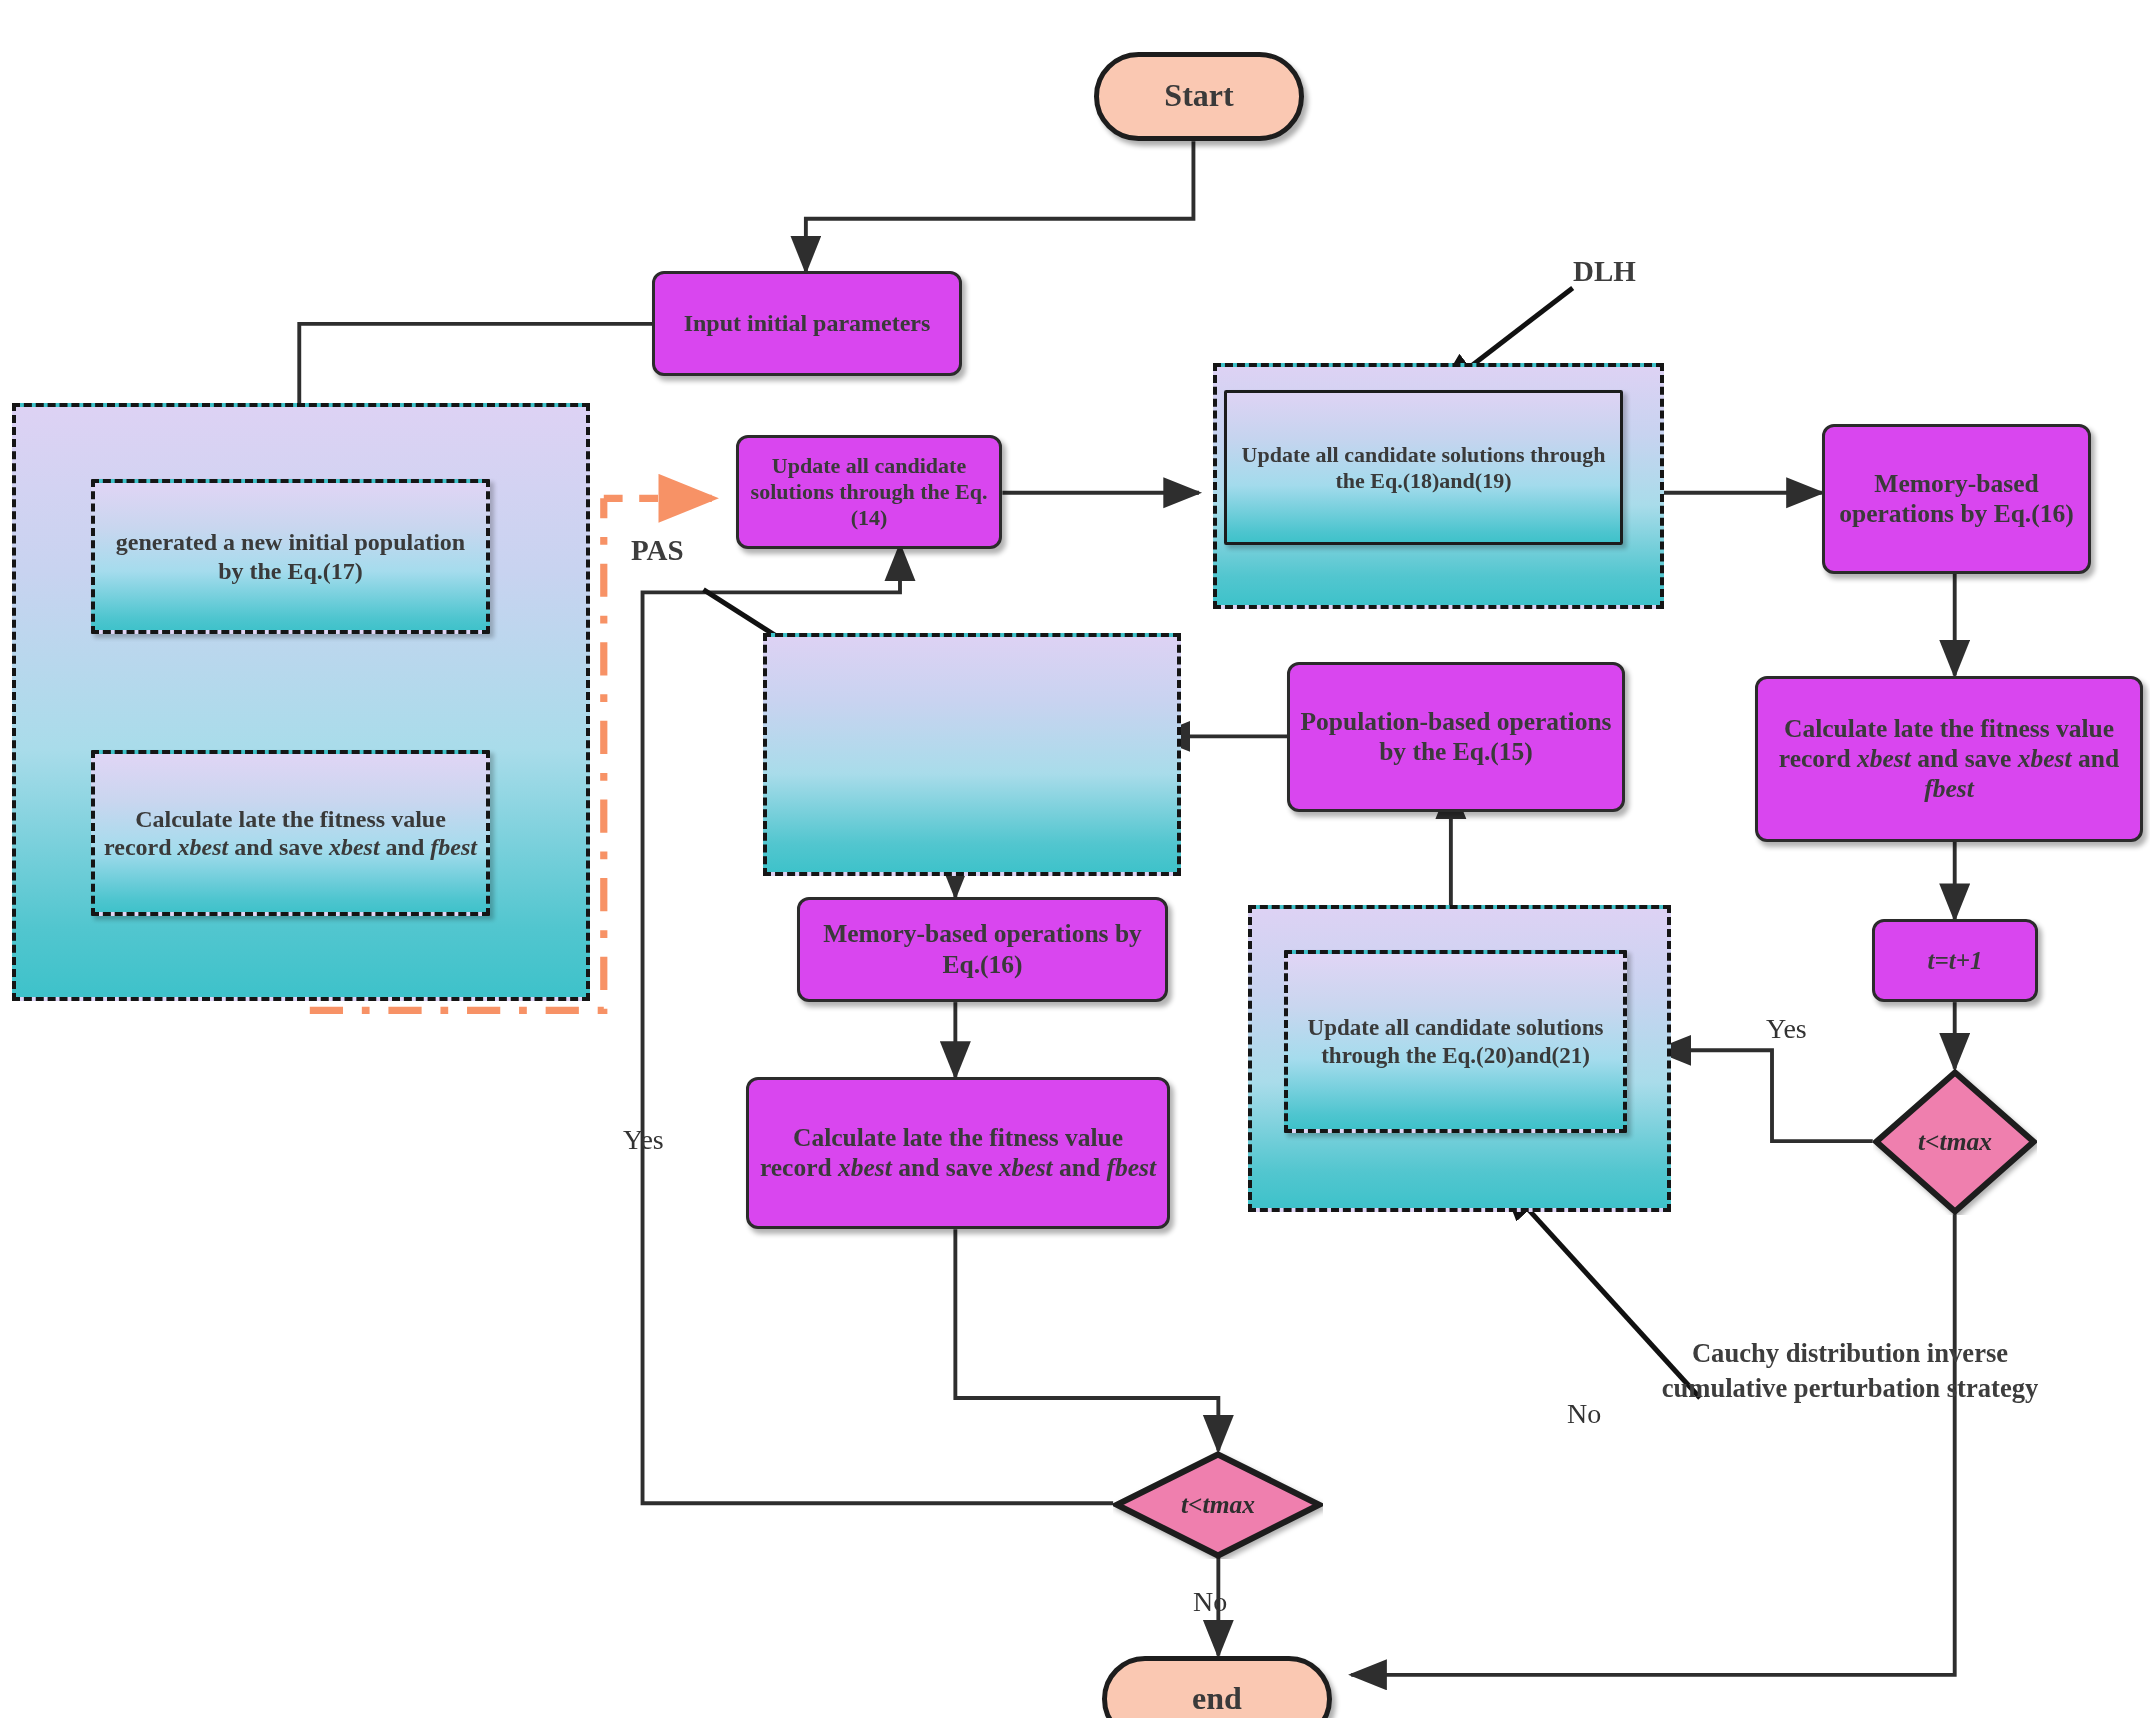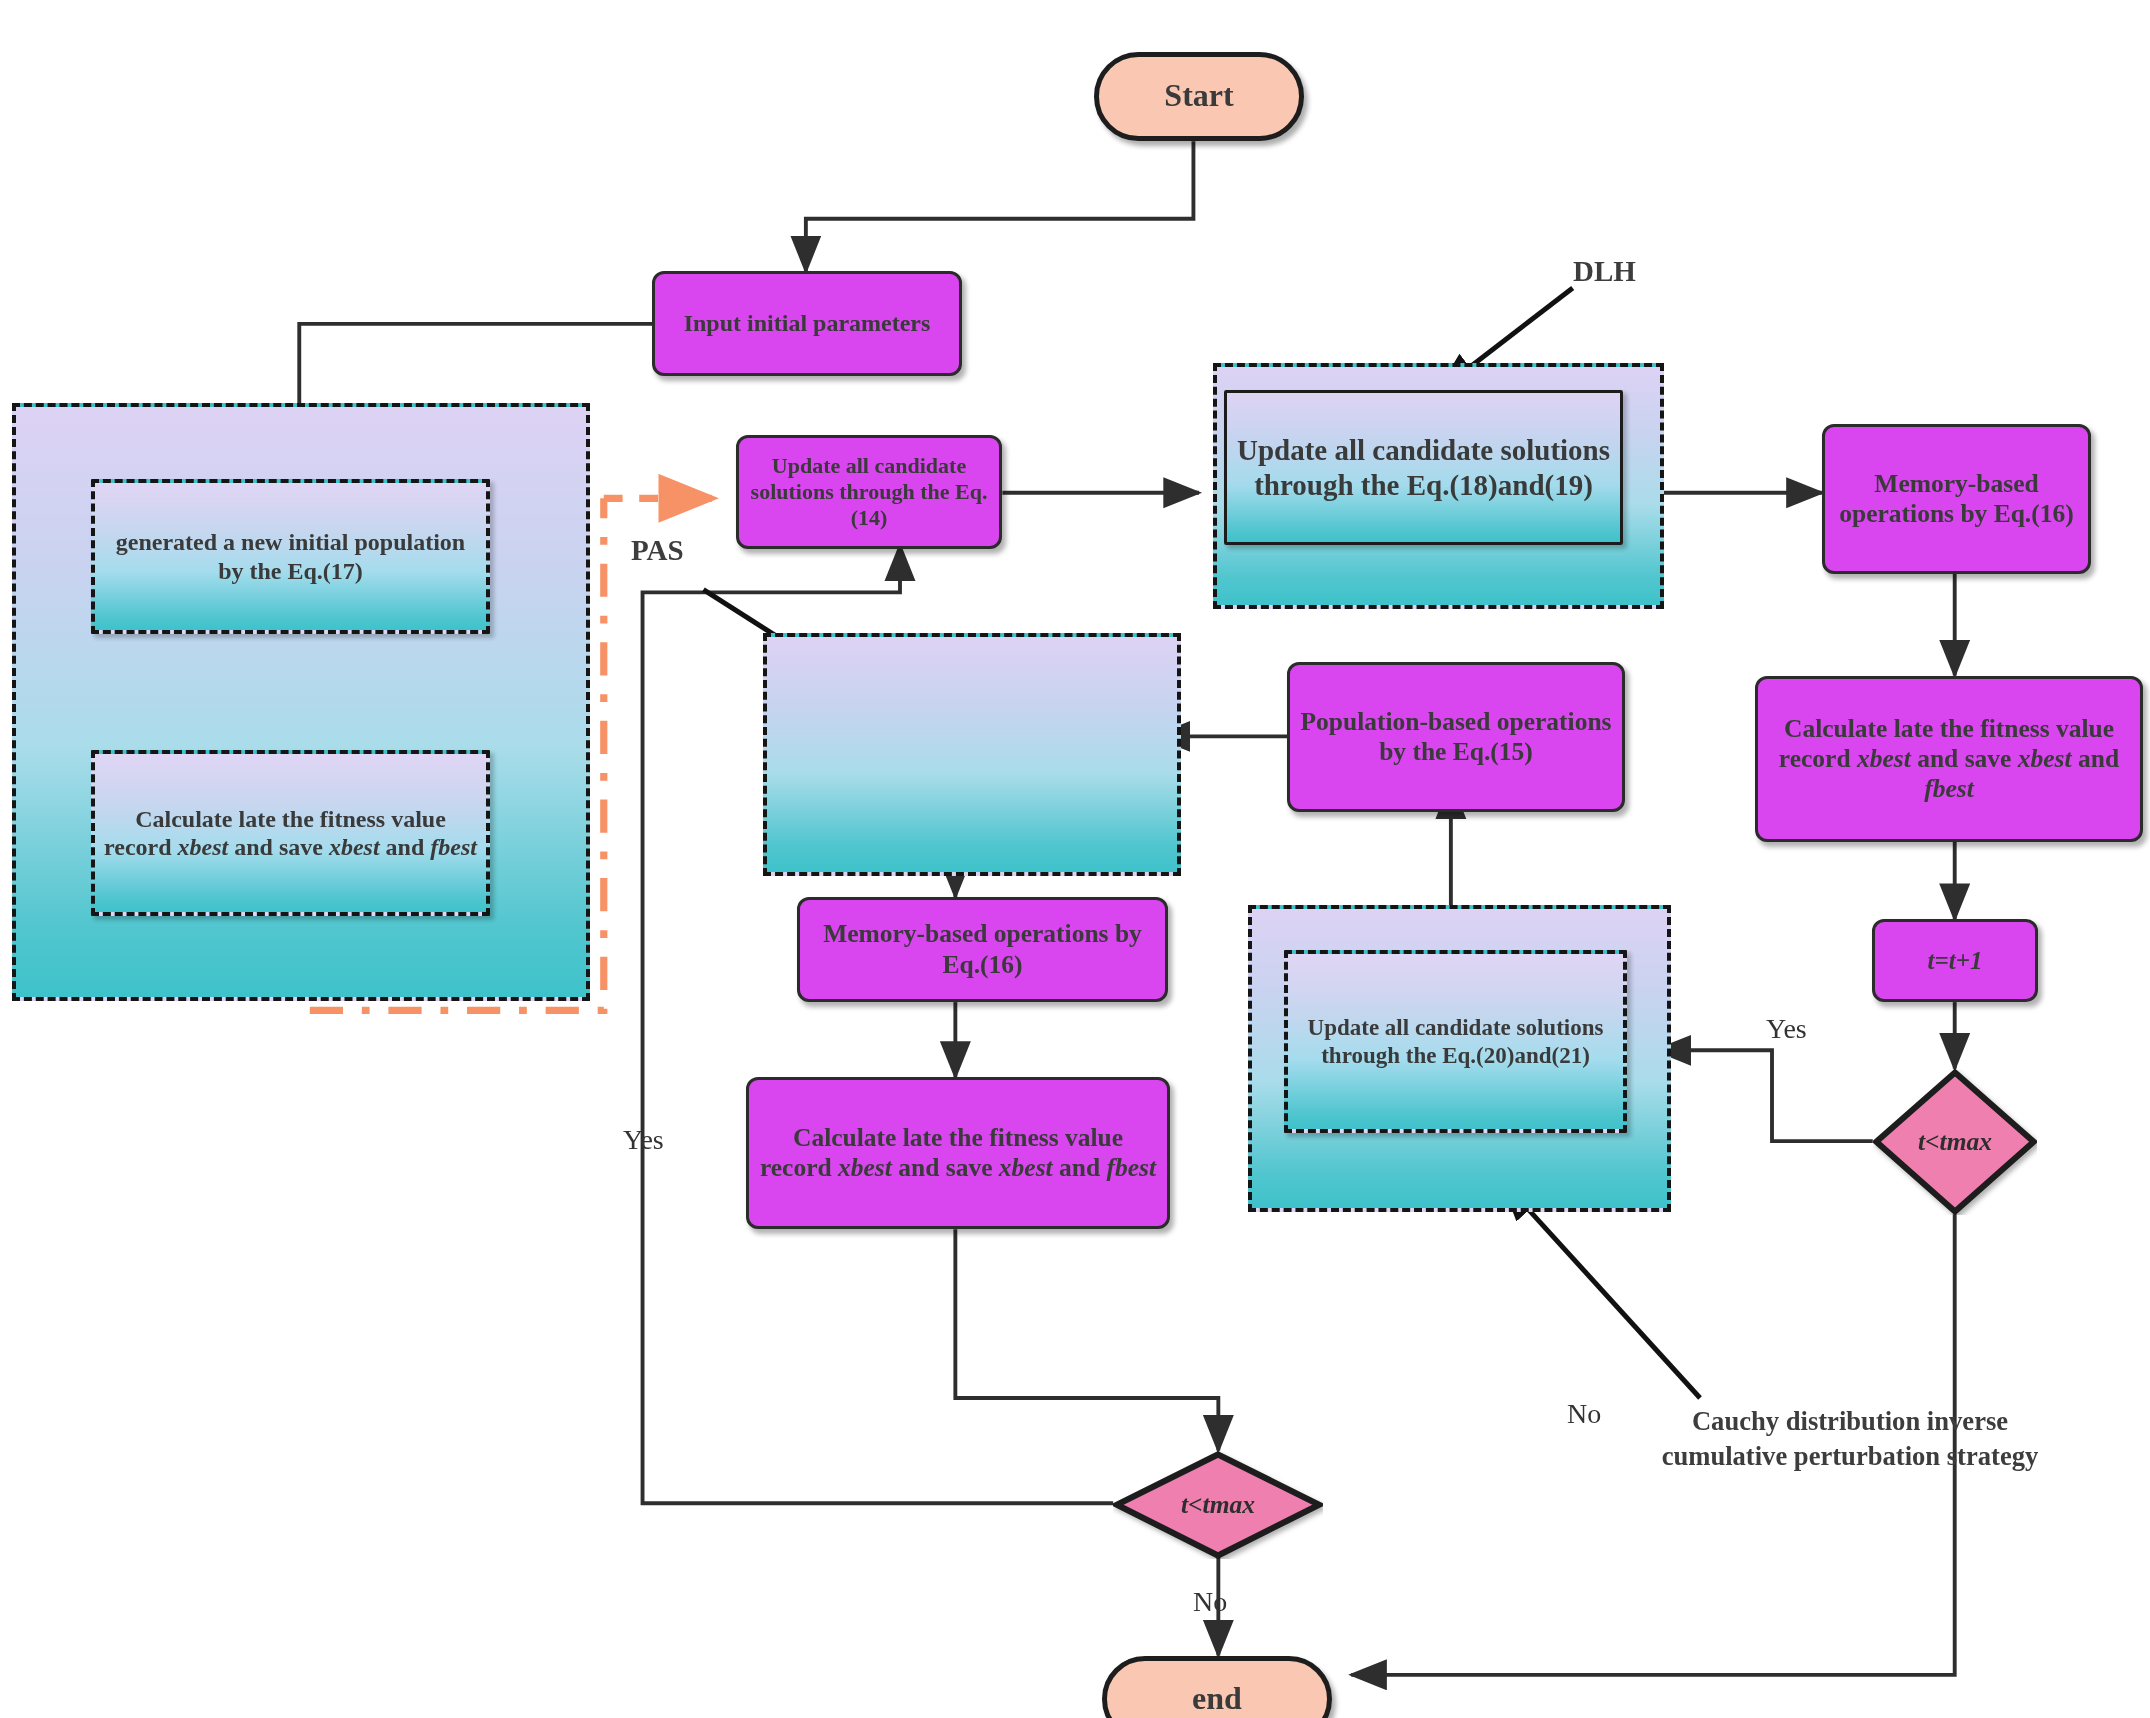--- a/index.html
+++ b/index.html
@@ -129,21 +129,21 @@
 
   <div class="node grad-box" style="left:91px;top:714px;width:399px;height:166px;font-size:24px;">
     <span>Calculate late the fitness value record <em>xbest</em> and save <em>xbest</em> and <em>fbest</em></span>
   </div>
 
   <div class="node proc" style="left:736px;top:399px;width:266px;height:114px;font-size:22px;">
     <span>Update all candidate solutions through the Eq.(14)</span>
   </div>
 
   <div class="grad-panel" style="position:absolute;left:1213px;top:327px;width:443px;height:238px;"></div>
-  <div class="node grad-box-solid" style="left:1224px;top:354px;width:399px;height:155px;font-size:29px;">
+  <div class="node grad-box-solid" style="left:1224px;top:354px;width:399px;height:155px;font-size:22px;">
     <span>Update all candidate solutions through the Eq.(18)and(19)</span>
   </div>
 
   <div class="node proc" style="left:1822px;top:388px;width:269px;height:150px;font-size:25.5px;">
     <span>Memory-based operations by Eq.(16)</span>
   </div>
 
   <div class="node proc" style="left:1755px;top:640px;width:388px;height:166px;font-size:25.5px;">
     <span>Calculate late the fitness value record <em>xbest</em> and save <em>xbest</em> and <em>fbest</em></span>
   </div>
@@ -186,21 +186,21 @@
   </div>
 
   <div class="node term" style="left:1102px;top:1620px;width:230px;height:86px;font-size:32px;">
     <span>end</span>
   </div>
 
   <div class="lbl lbl-tag" style="left:1573px;top:219px;">DLH</div>
 
   <div class="lbl lbl-tag" style="left:631px;top:498px;">PAS</div>
 
-  <div class="lbl lbl-note" style="left:1656px;top:1368px;text-align:center;">Cauchy distribution inverse cumulative perturbation strategy</div>
+  <div class="lbl lbl-note" style="left:1656px;top:1300px;text-align:center;">Cauchy distribution inverse cumulative perturbation strategy</div>
 
   <div class="lbl lbl-yn" style="left:623px;top:1088px;">Yes</div>
 
   <div class="lbl lbl-yn" style="left:1766px;top:977px;">Yes</div>
 
   <div class="lbl lbl-yn" style="left:1193px;top:1550px;">No</div>
 
   <div class="lbl lbl-yn" style="left:1567px;top:1362px;">No</div>
 
 </div>

